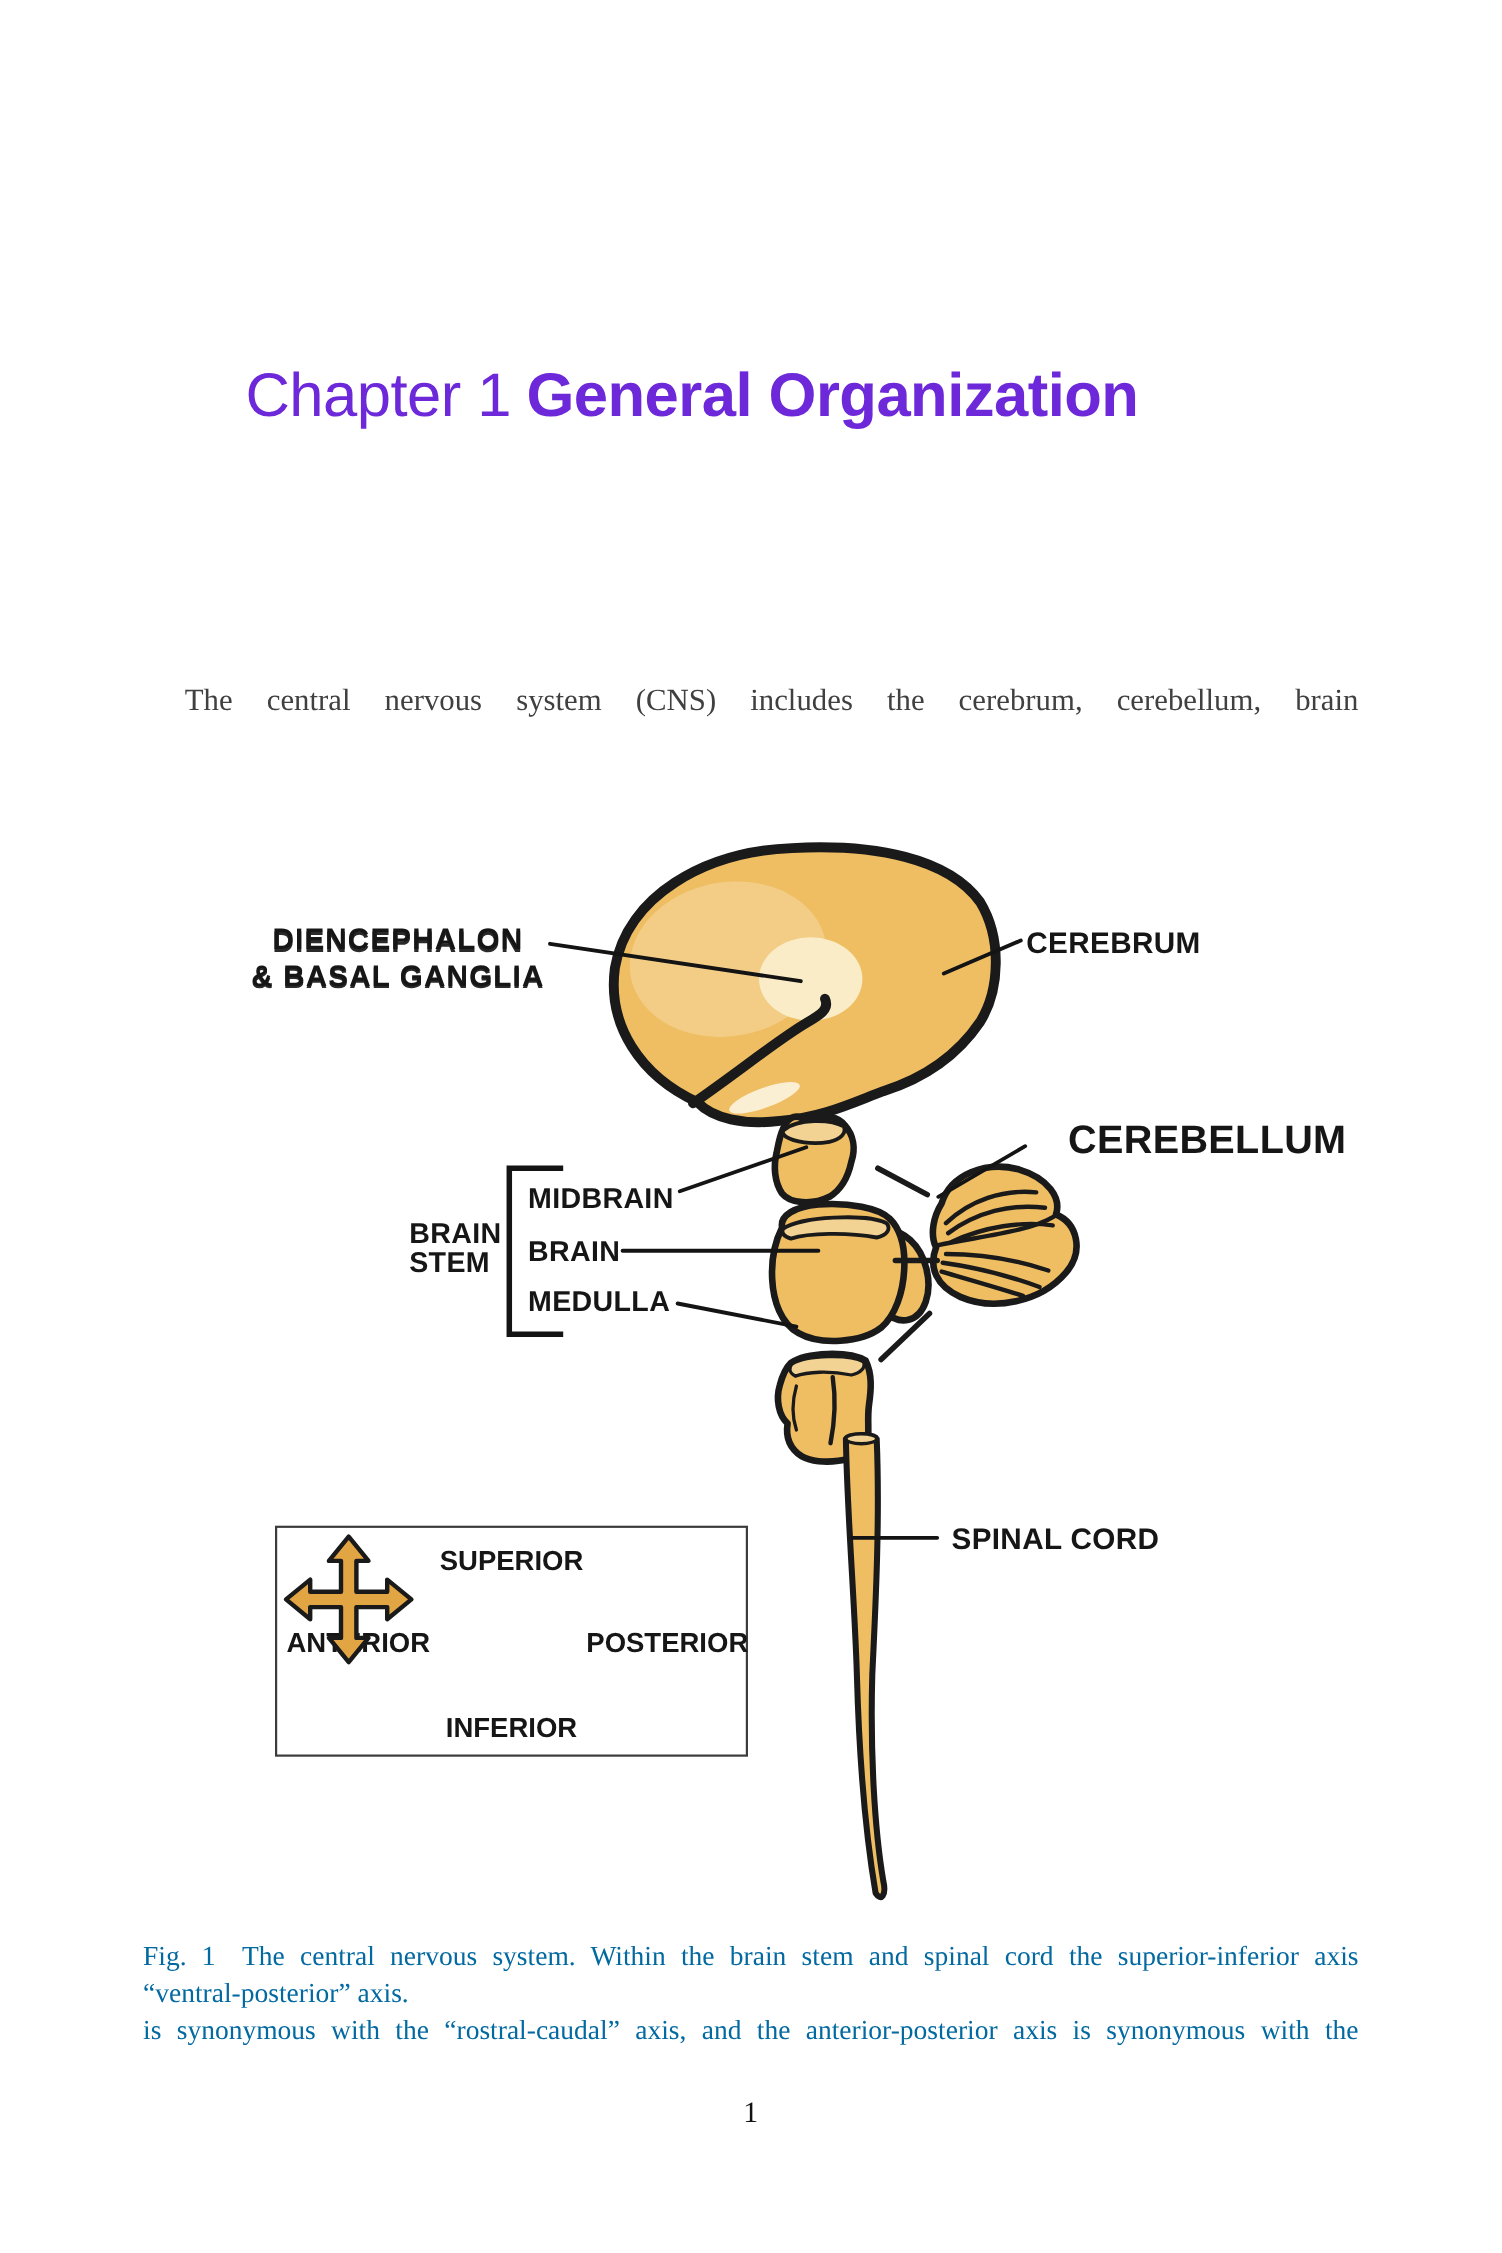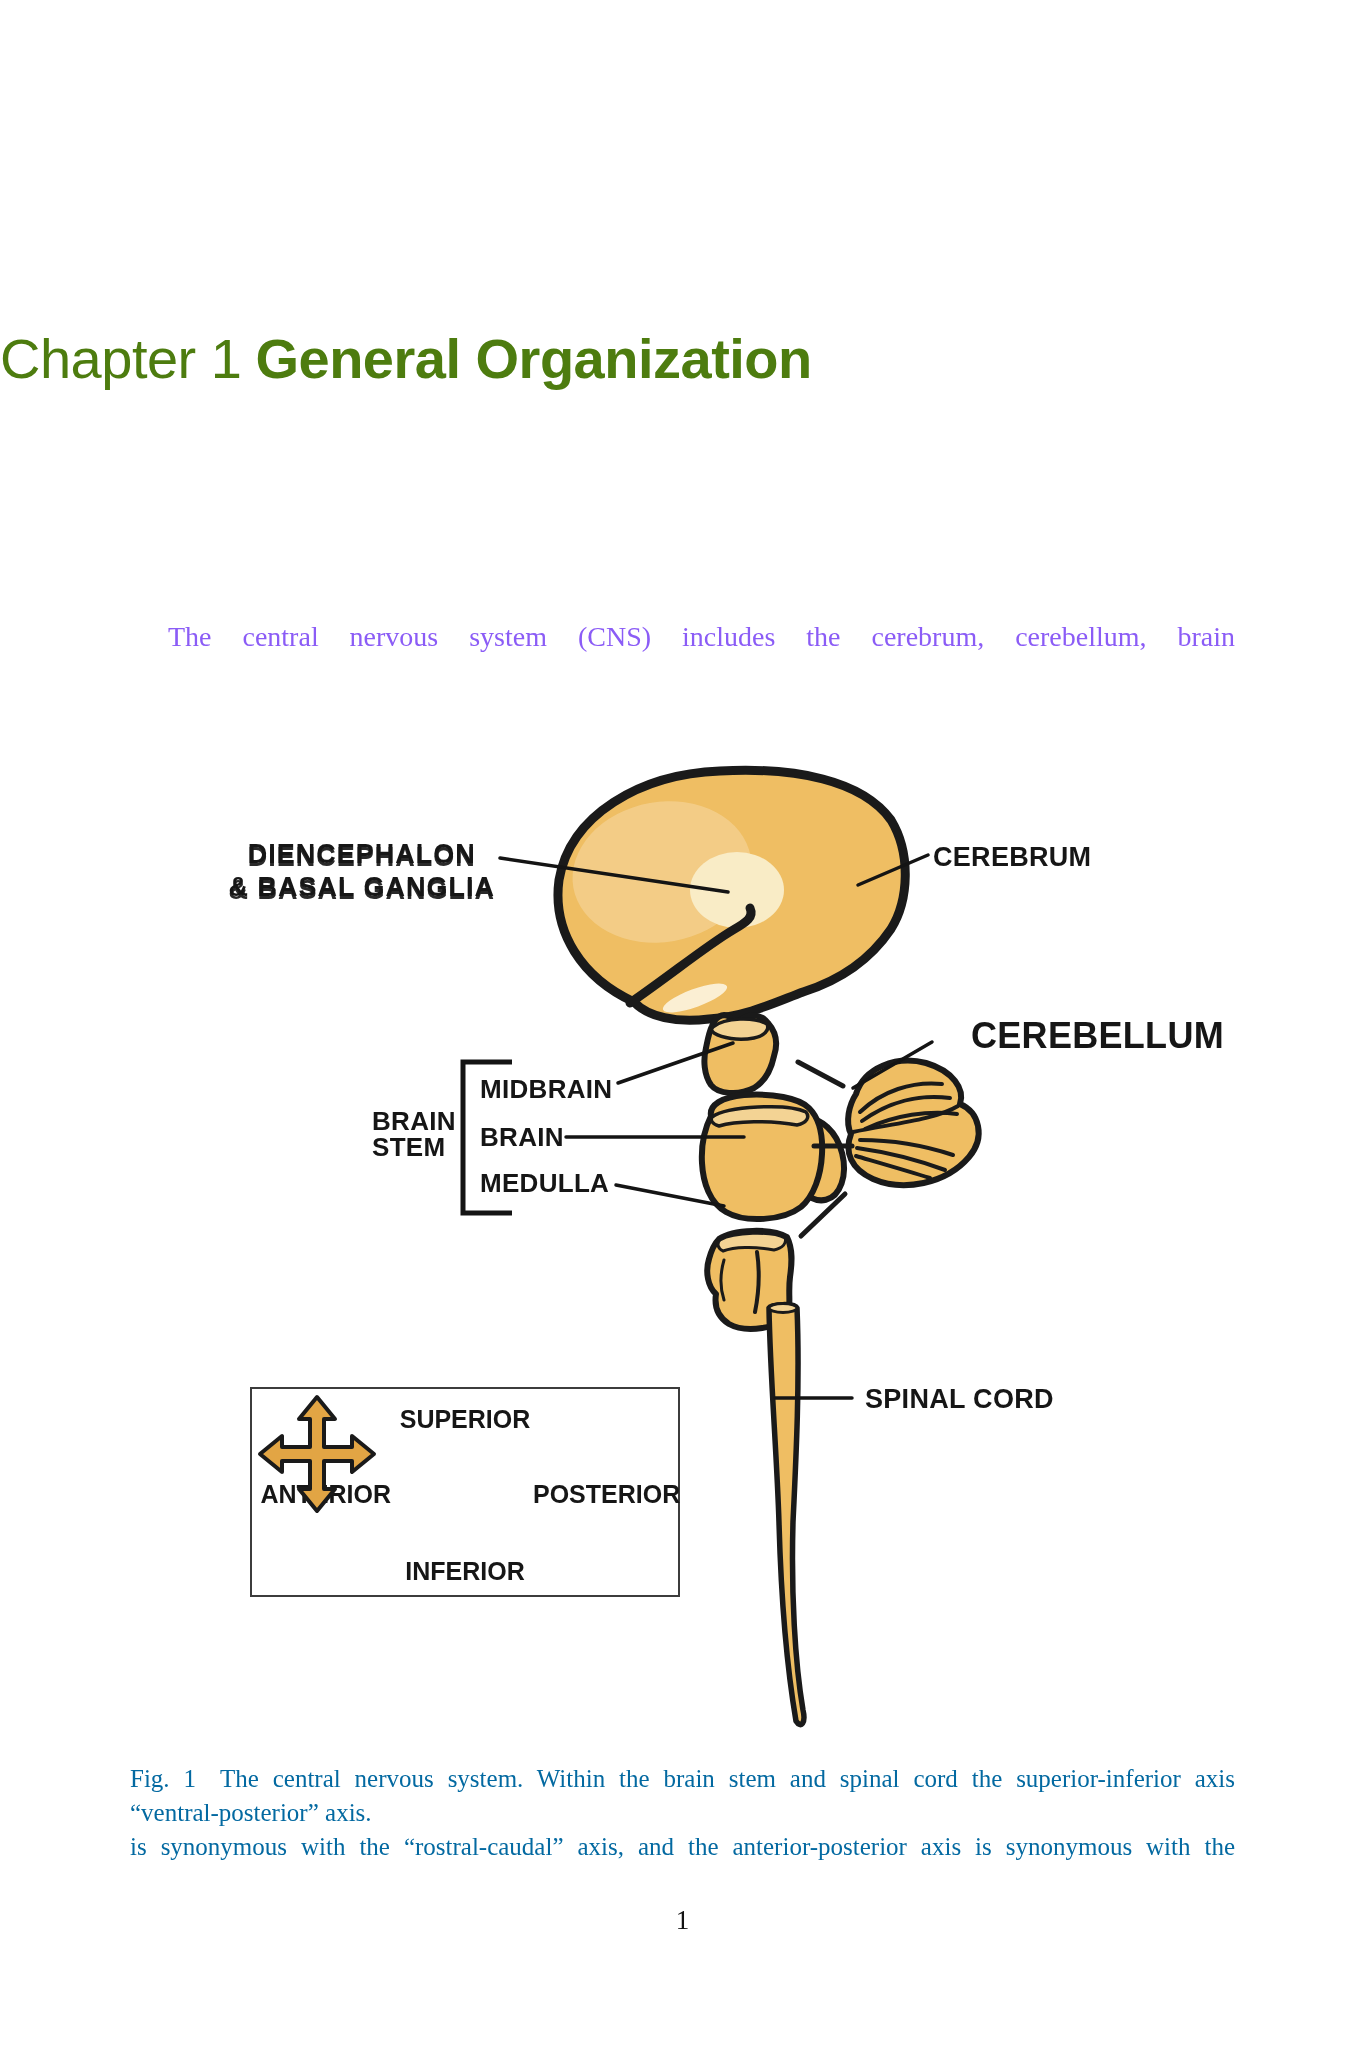--- a/index.html
+++ b/index.html
@@ -2,29 +2,29 @@
 <html><head>
 <meta charset="utf-8">
 <style>
   html,body{margin:0;padding:0;background:#ffffff;}
   .page{
     position:relative;width:1365px;height:2048px;background:#ffffff;
     font-family:"Liberation Sans",sans-serif;overflow:hidden;
   }
   
   .chapter-title{
-    position:absolute;top:326px;left:0;width:1258px;
-    font-size:56px;color:#4d7c0f;letter-spacing:-0.5px;white-space:nowrap;
+    position:absolute;top:326px;left:0;width:1258px;text-align:center;
+    font-size:56px;color:#6d28d9;letter-spacing:-0.5px;white-space:nowrap;
   }
   .chapter-title .t-reg{font-weight:400;}
   .chapter-title .t-bold{font-weight:700;margin-left:14px;}
   
   .body-par{
     position:absolute;left:130px;top:618px;width:1105px;
-    font-family:"Liberation Serif",serif;font-size:28px;line-height:38px;color:#8b5cf6;
+    font-family:"Liberation Serif",serif;font-size:28px;line-height:38px;color:#404040;
   }
   .par-line{text-align:justify;text-align-last:justify;text-justify:inter-word;}
   .par-line.indent{text-indent:38px;}
   .ital{font-style:italic;}
   
   .figure{position:absolute;left:0;top:760px;width:1365px;height:980px;}
   .figure svg{position:absolute;left:0;top:0;}
   .fig-label{
     position:absolute;font-weight:700;font-size:26px;color:#161616;
     letter-spacing:0.3px;white-space:nowrap;line-height:27px;

